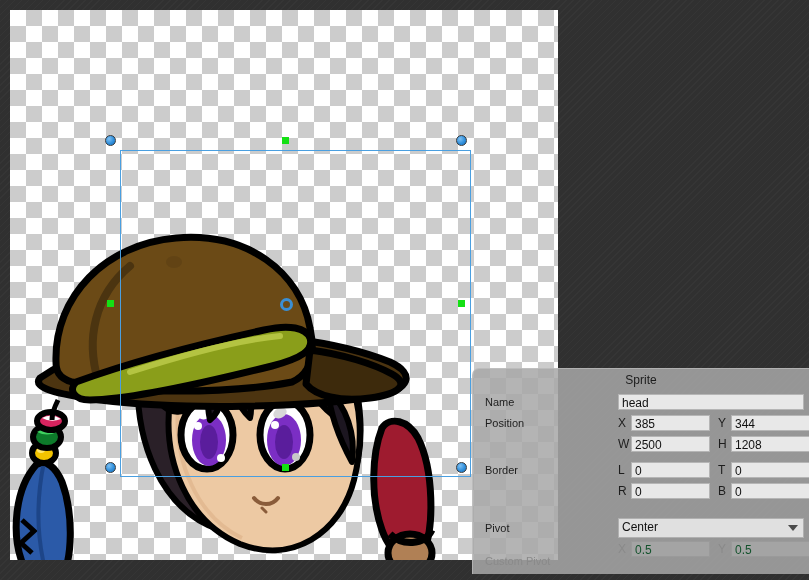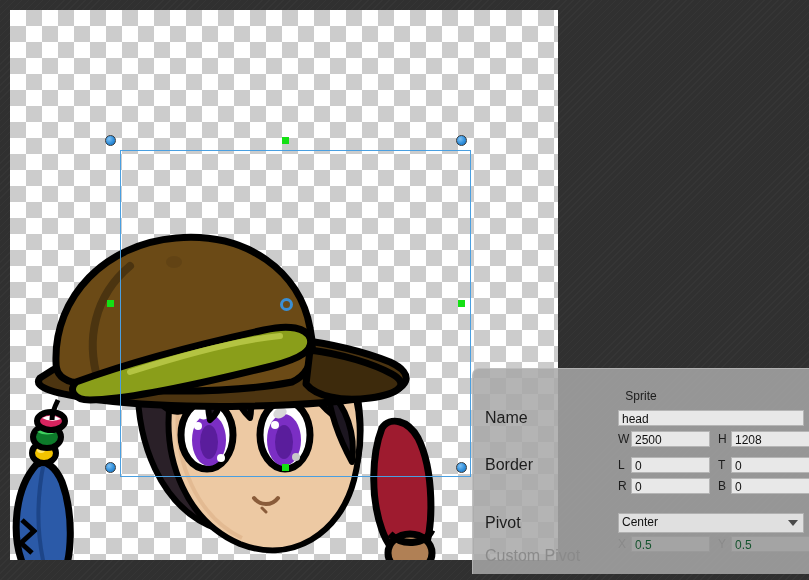--- a/index.html
+++ b/index.html
@@ -106,39 +106,39 @@
     border-left: 1px solid rgba(200,200,200,0.55);
     box-sizing: border-box;
     color: #202020;
     font-size: 12px;
   }
 
   #panel-title {
     text-align: center;
     font-size: 12px;
     color: #1c1c1c;
-    padding-top: 20px;
+    padding-top: 4px;
     height: 18px;
     line-height: 14px;
   }
 
   .row {
     display: flex;
     align-items: center;
     height: 21px;
     padding-left: 12px;
     padding-right: 8px;
     box-sizing: border-box;
   }
   .row.tight { height: 21px; }
 
   .row-label {
     width: 133px;
     flex: 0 0 133px;
-    font-size: 16px;
+    font-size: 11px;
     color: #1d1d1d;
     line-height: 14px;
   }
   .row-label.disabled { color: #8a8a8a; margin-top: 24px; }
 
   .fields {
     flex: 1;
     display: flex;
     align-items: center;
     justify-content: flex-end;
@@ -326,20 +326,29 @@
 
     <div id="panel-title">Sprite</div>
 
     <div class="row">
       <div class="row-label">Name</div>
       <div class="fields">
         <div class="text-input wide">head</div>
       </div>
     </div>
 
+    <div class="row tight">
+      <div class="row-label">Position</div>
+      <div class="fields">
+        <div class="sublabel">X</div>
+        <div class="text-input half">385</div>
+        <div class="sublabel" style="margin-left:8px">Y</div>
+        <div class="text-input half">344</div>
+      </div>
+    </div>
 
     <div class="row tight">
       <div class="row-label"></div>
       <div class="fields">
         <div class="sublabel">W</div>
         <div class="text-input half">2500</div>
         <div class="sublabel" style="margin-left:8px">H</div>
         <div class="text-input half">1208</div>
       </div>
     </div>

